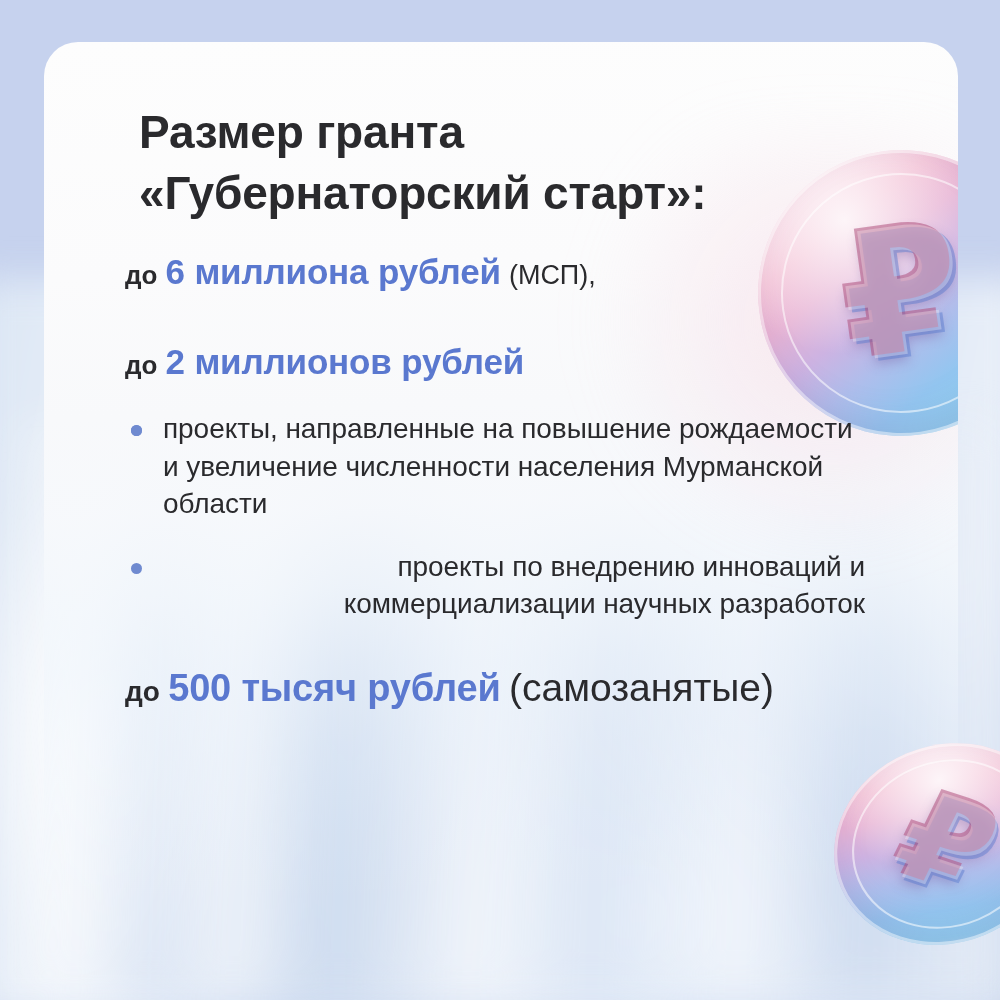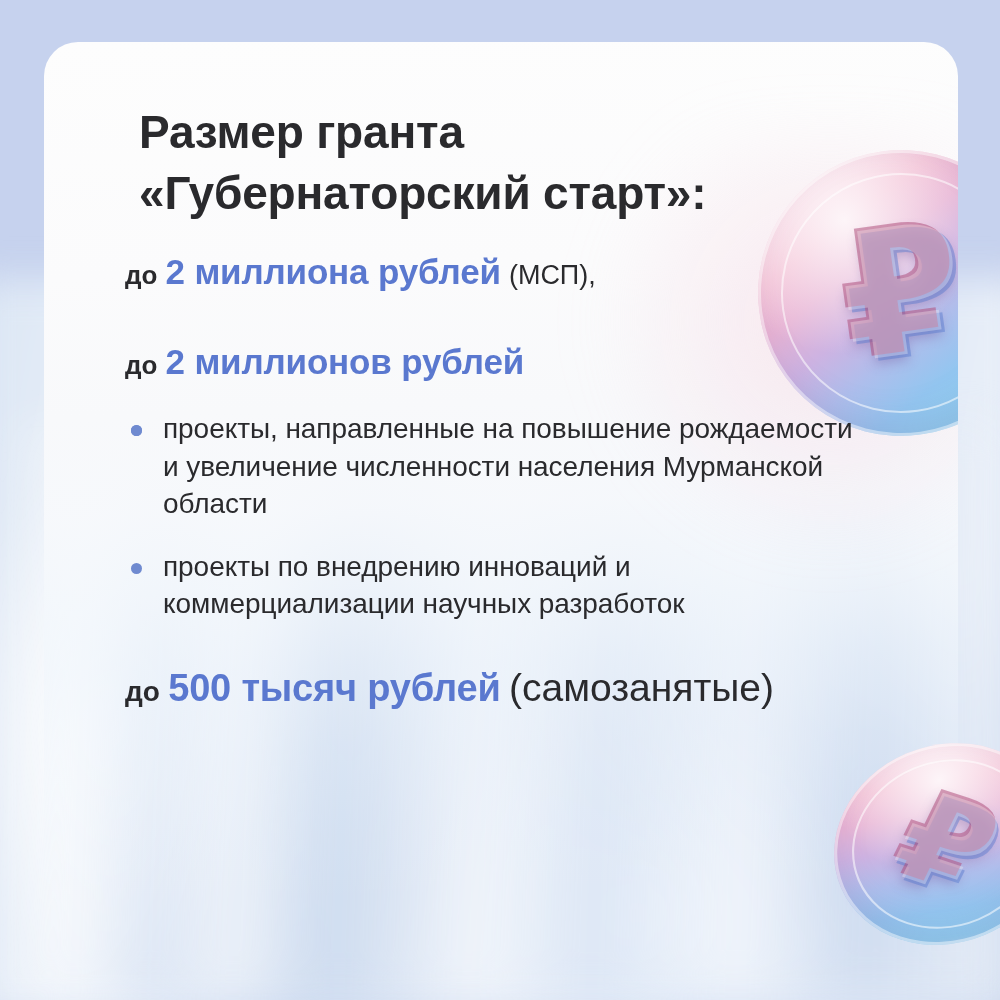--- a/index.html
+++ b/index.html
@@ -236,21 +236,21 @@
   }
   .bullets li {
     position: relative;
     padding-left: 38px;
     margin-bottom: 26px;
     font-size: 28px;
     line-height: 1.33;
     color: #2a2a2d;
     letter-spacing: -.002em;
   }
-  .bullets li:last-child { margin-bottom: 0; }
+  .bullets li:last-child { margin-bottom: 0; text-align: right; }
   .bullets li .dot {
     position: absolute;
     left: 6px;
     top: 15px;
     width: 11px;
     height: 11px;
     border-radius: 50%;
     background: #6f8ad0;
   }
 
@@ -294,21 +294,21 @@
   <div class="content">
 
     <h1 class="headline">
       <span class="l1">Размер гранта</span>
       <span class="l2">«Губернаторский старт»:</span>
     </h1>
 
     <div class="tier" id="tier-1">
       <div>
         <span class="tier-lead">до</span>
-        <span class="amount">2 миллиона рублей</span>
+        <span class="amount">6 миллиона рублей</span>
         <span class="tier-note">(МСП),</span>
       </div>
     </div>
 
     <div class="tier" id="tier-2">
       <div>
         <span class="tier-lead">до</span>
         <span class="amount">2 миллионов рублей</span>
       </div>
     </div>

